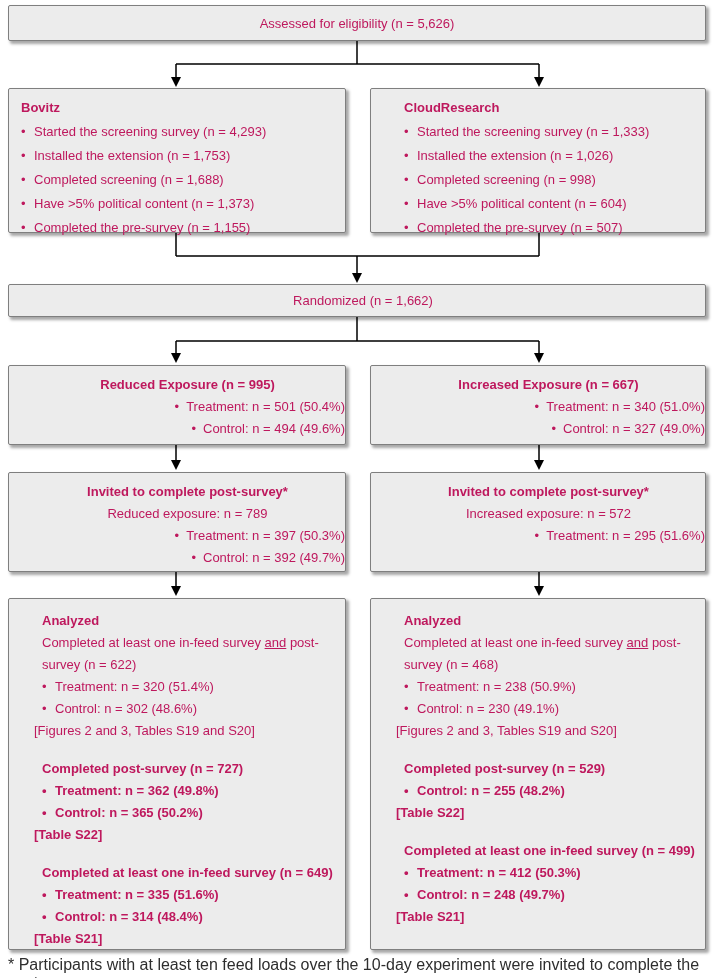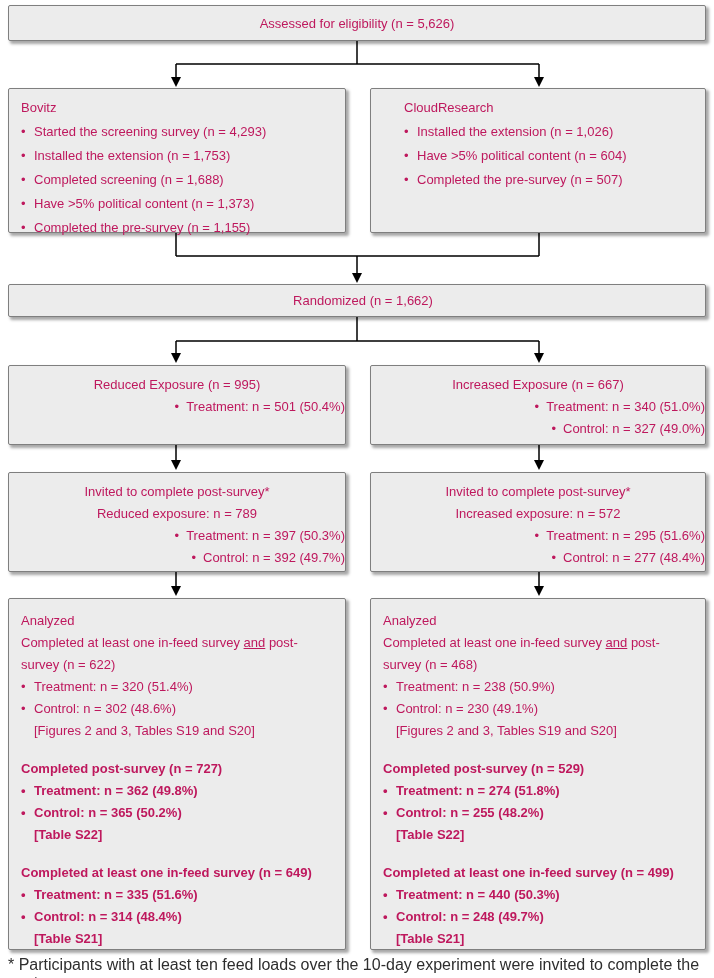--- a/index.html
+++ b/index.html
@@ -9,27 +9,27 @@
   }
   .connectors { position:absolute; left:0; top:0; width:714px; height:978px; }
   .box {
     position:absolute; box-sizing:border-box;
     background:#ececec; border:1.5px solid #7f7f7f; border-radius:2px;
     box-shadow:2.5px 2.5px 3px rgba(0,0,0,0.35);
     font-size:13px; color:#be185d;
   }
   .box-banner { display:flex; align-items:center; justify-content:center; }
   .pad { padding:7px 10px 6px 12px; }
-  .bold { font-weight:normal; }
+  .bold { font-weight:bold; }
   .center { text-align:center; }
   
   .li { display:flex; align-items:flex-start; }
   .li::before { content:"\2022"; flex:0 0 13px; }
   .lh24 { line-height:24px; }
-  .lh22 { line-height:22px; }
+  .lh22 { line-height:22px;padding-left:21px; }
   
   .lic { display:flex; justify-content:flex-end; line-height:22px; }
   .lic::before { content:"\2022"; margin-right:7px; }
   .note { margin-left:13px; line-height:22px; }
   .group-gap { margin-top:16px;font-weight:bold; }
   .u { text-decoration:underline; }
   .footnote {
     position:absolute; left:8px; top:956px; width:706px;
     font-size:16px; color:#2e2e2e;
   }
@@ -84,38 +84,47 @@
         <span>Have &gt;5% political content (n = 1,373)</span>
       </div>
     <div class="li lh24">
         <span>Completed the pre-survey (n = 1,155)</span>
       </div>
   </div>
 
   <div class="box pad" style="left:370px; top:88px; width:336px; height:145px;padding-left:33px;">
     <div class="bold lh24">CloudResearch</div>
     <div class="li lh24">
+        <span>Started the screening survey (n = 1,333)</span>
+      </div>
+    <div class="li lh24">
         <span>Installed the extension (n = 1,026)</span>
+      </div>
+    <div class="li lh24">
+        <span>Completed screening (n = 998)</span>
       </div>
     <div class="li lh24">
         <span>Have &gt;5% political content (n = 604)</span>
       </div>
     <div class="li lh24">
         <span>Completed the pre-survey (n = 507)</span>
       </div>
   </div>
 
   <div class="box box-banner" style="left:8px; top:284px; width:698px; height:33px;padding-left:12px;">
     <span>Randomized (n = 1,662)</span>
   </div>
 
   <div class="box" style="left:8px; top:365px; width:338px; height:80px; padding-top:8px;">
     <div class="bold center lh22">Reduced Exposure (n = 995)</div>
     <div class="lic">
         <span>Treatment: n = 501 (50.4%)</span>
+      </div>
+    <div class="lic">
+        <span>Control: n = 494 (49.6%)</span>
       </div>
   </div>
 
   <div class="box" style="left:370px; top:365px; width:336px; height:80px; padding-top:8px;">
     <div class="bold center lh22">Increased Exposure (n = 667)</div>
     <div class="lic">
         <span>Treatment: n = 340 (51.0%)</span>
       </div>
     <div class="lic">
         <span>Control: n = 327 (49.0%)</span>
@@ -131,23 +140,20 @@
     <div class="lic">
         <span>Control: n = 392 (49.7%)</span>
       </div>
   </div>
 
   <div class="box" style="left:370px; top:472px; width:336px; height:100px; padding-top:8px;">
     <div class="bold center lh22">Invited to complete post-survey*</div>
     <div class="center lh22">Increased exposure: n = 572</div>
     <div class="lic">
         <span>Treatment: n = 295 (51.6%)</span>
-      </div>
-    <div class="lic">
-        <span>Control: n = 277 (48.4%)</span>
       </div>
   </div>
 
   <div class="box pad" style="left:8px; top:598px; width:338px; height:352px; padding-top:11px;">
     <div class="bold lh22">Analyzed</div>
     <div>
       <div class="lh22"><span>Completed at least one in-feed survey </span><span class="u">and</span><span> post-survey (n = 622)</span></div>
       <div class="li lh22">
           <span>Treatment: n = 320 (51.4%)</span>
         </div>
@@ -186,31 +192,28 @@
           <span>Treatment: n = 238 (50.9%)</span>
         </div>
       <div class="li lh22">
           <span>Control: n = 230 (49.1%)</span>
         </div>
       <div class="note">[Figures 2 and 3, Tables S19 and S20]</div>
     </div>
     <div class="group-gap">
       <div class="lh22"><span>Completed post-survey (n = 529)</span><span class="u"></span><span></span></div>
       <div class="li lh22">
-          <span>Treatment: n = 274 (51.8%)</span>
-        </div>
-      <div class="li lh22">
           <span>Control: n = 255 (48.2%)</span>
         </div>
       <div class="note">[Table S22]</div>
     </div>
     <div class="group-gap">
       <div class="lh22"><span>Completed at least one in-feed survey (n = 499)</span><span class="u"></span><span></span></div>
       <div class="li lh22">
-          <span>Treatment: n = 440 (50.3%)</span>
+          <span>Treatment: n = 412 (50.3%)</span>
         </div>
       <div class="li lh22">
           <span>Control: n = 248 (49.7%)</span>
         </div>
       <div class="note">[Table S21]</div>
     </div>
   </div>
 
   <div class="footnote">* Participants with at least ten feed loads over the 10-day experiment were invited to complete the post-survey.</div>
 

